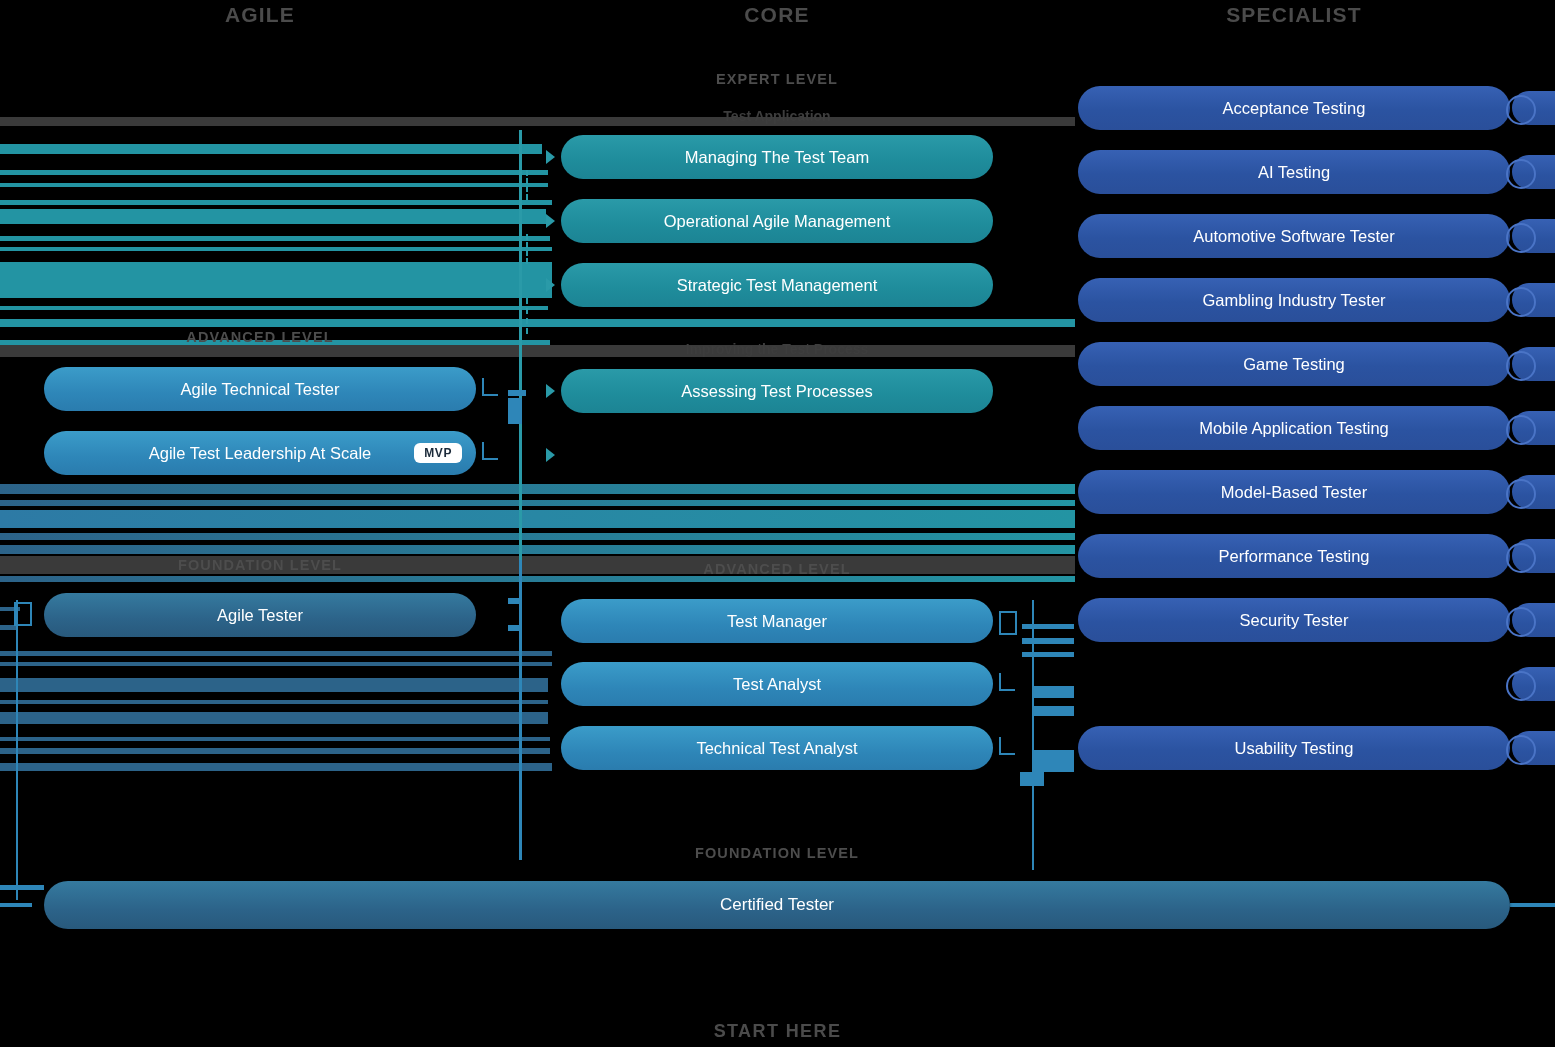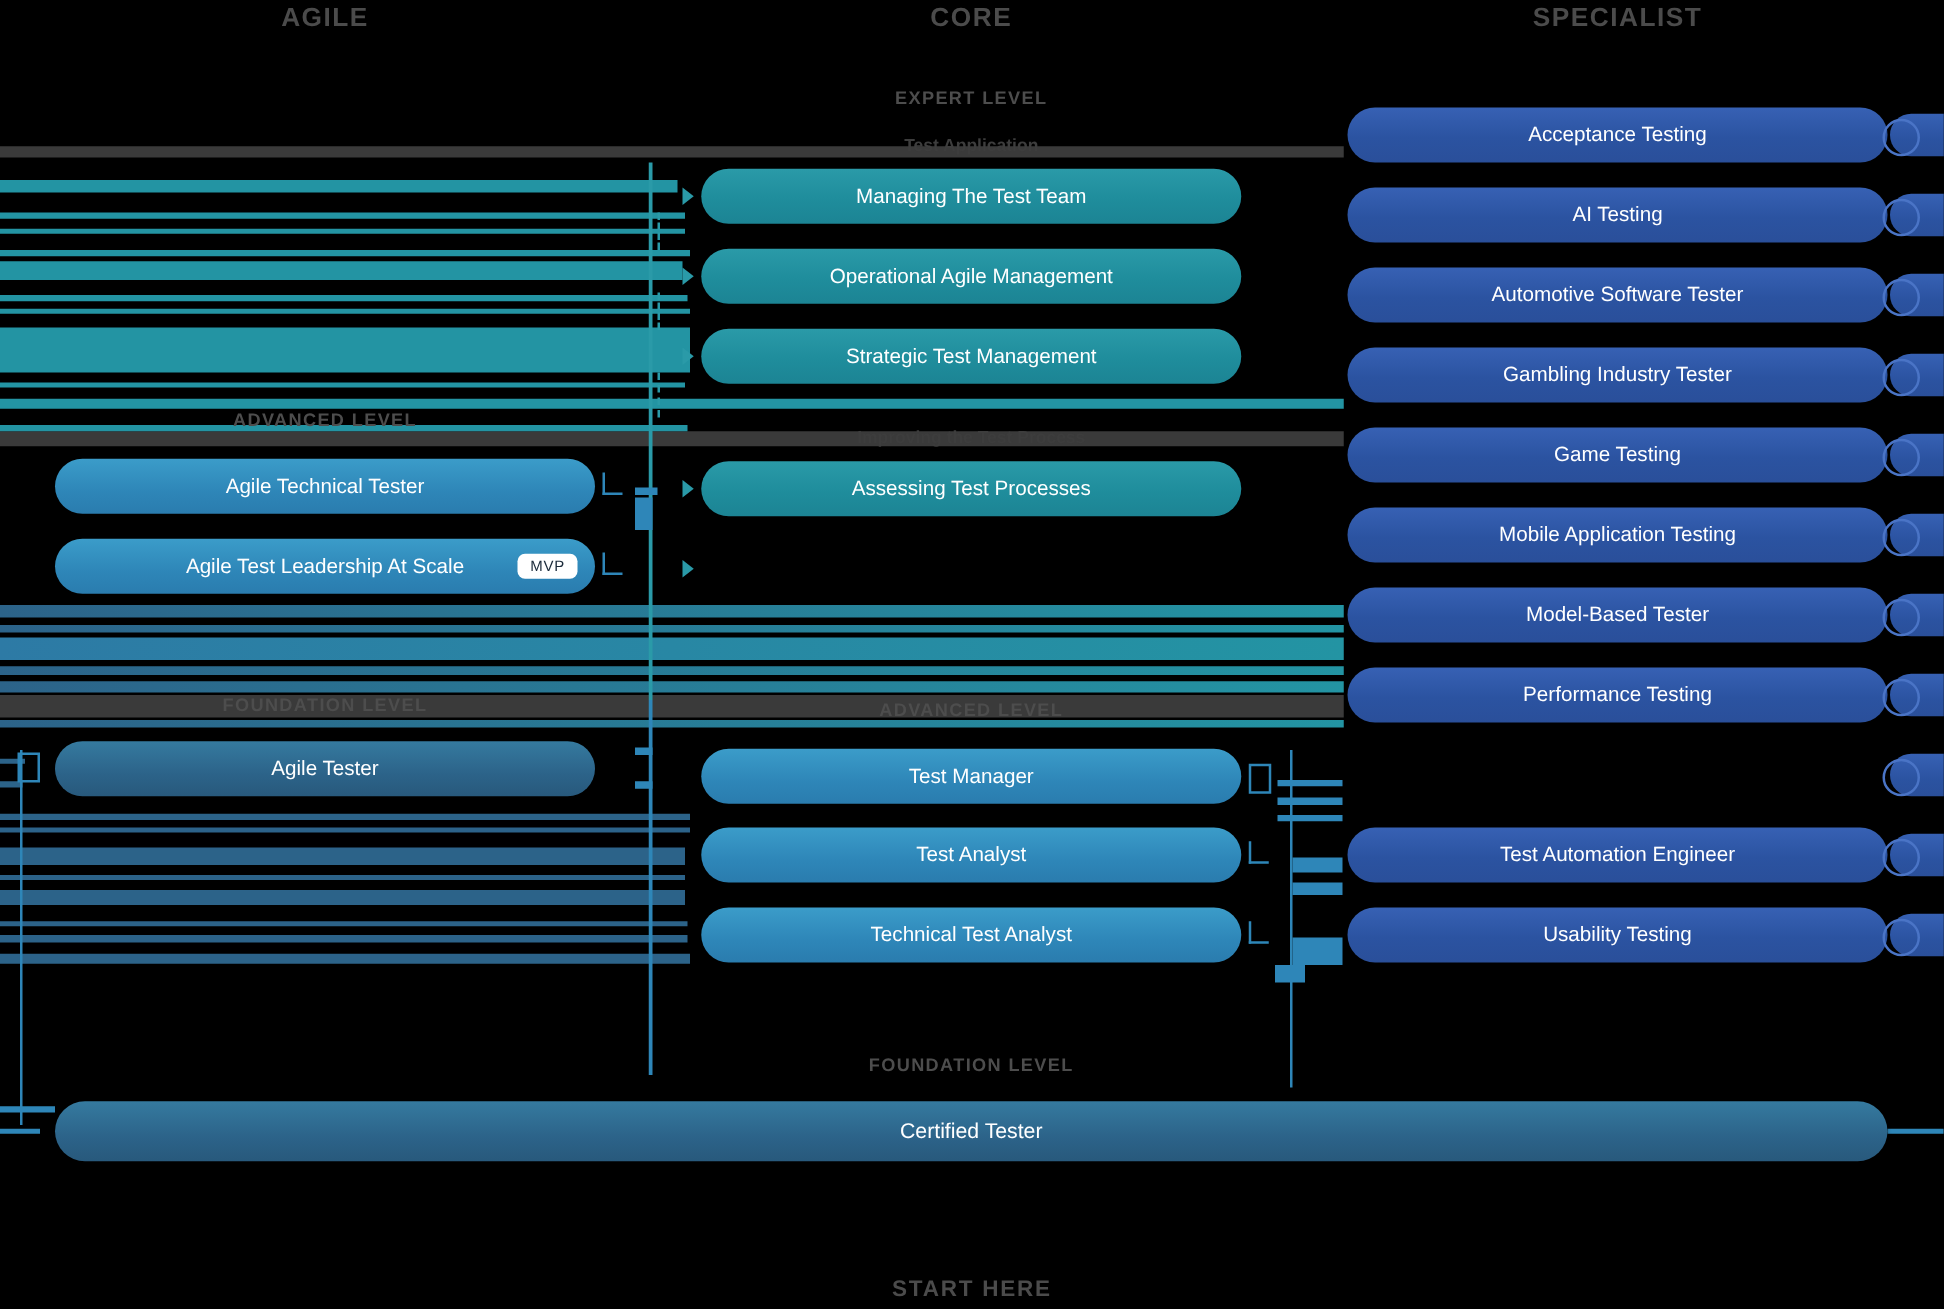--- a/index.html
+++ b/index.html
@@ -44,21 +44,21 @@
     box-shadow:0 1px 3px rgba(0,0,0,.45);
   }
   .pill.teal{background:linear-gradient(180deg,#2a9aa8 0%,#1f8d9c 55%,#1c8494 100%);}
   .pill.bluegrad{background:linear-gradient(180deg,#3b9cc9 0%,#2e86b8 60%,#2a7cae 100%);}
   .pill.steel{background:linear-gradient(180deg,#357a9f 0%,#2c6389 60%,#28597c 100%);}
   .pill.navy{background:linear-gradient(180deg,#3761b4 0%,#2b53a1 55%,#2a4f9a 100%);}
 
   .mvp-badge{
     position:absolute;right:14px;top:50%;transform:translateY(-50%);
     background:#fff;color:#1b2a3a;border-radius:6px;
-    font-size:12px;font-weight:normal;letter-spacing:.6px;
+    font-size:12px;font-weight:bold;letter-spacing:.6px;
     padding:4px 10px;line-height:1;margin-left:17px;
   }
 
   
   .edge-pill{
     position:absolute;left:1512px;width:120px;height:34px;
     border-radius:999px;background:linear-gradient(180deg,#3761b4 0%,#2b53a1 60%,#2a4f9a 100%);
     z-index:5;
   }
   .edge-ring{
@@ -217,22 +217,22 @@
   </div>
   <div class="pill navy" style="left:1078px;top:406px;width:432px;height:44px;">
     <span>Mobile Application Testing</span>
   </div>
   <div class="pill navy" style="left:1078px;top:470px;width:432px;height:44px;">
     <span>Model-Based Tester</span>
   </div>
   <div class="pill navy" style="left:1078px;top:534px;width:432px;height:44px;">
     <span>Performance Testing</span>
   </div>
-  <div class="pill navy" style="left:1078px;top:662px;width:432px;height:44px;">
-    <span>Test Automation Engineer</span>
+  <div class="pill navy" style="left:1078px;top:598px;width:432px;height:44px;">
+    <span>Security Tester</span>
   </div>
   <div class="pill navy" style="left:1078px;top:726px;width:432px;height:44px;">
     <span>Usability Testing</span>
   </div>
 
   <div class="edge-pill" style="top:91px;"></div>
   <div class="edge-ring" style="top:95px;"></div>
   <div class="edge-pill" style="top:155px;"></div>
   <div class="edge-ring" style="top:159px;"></div>
   <div class="edge-pill" style="top:219px;"></div>

